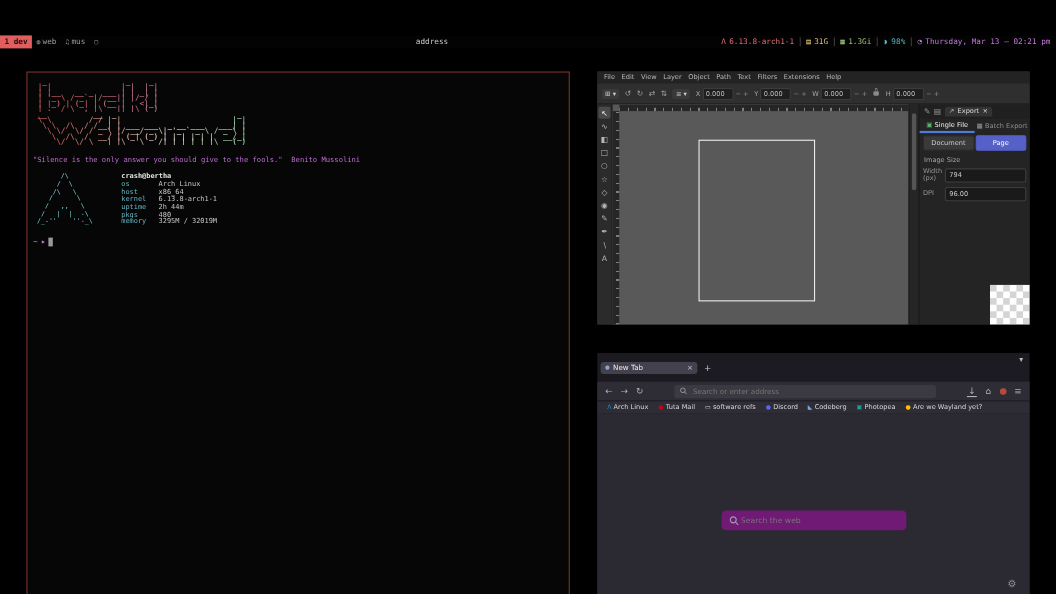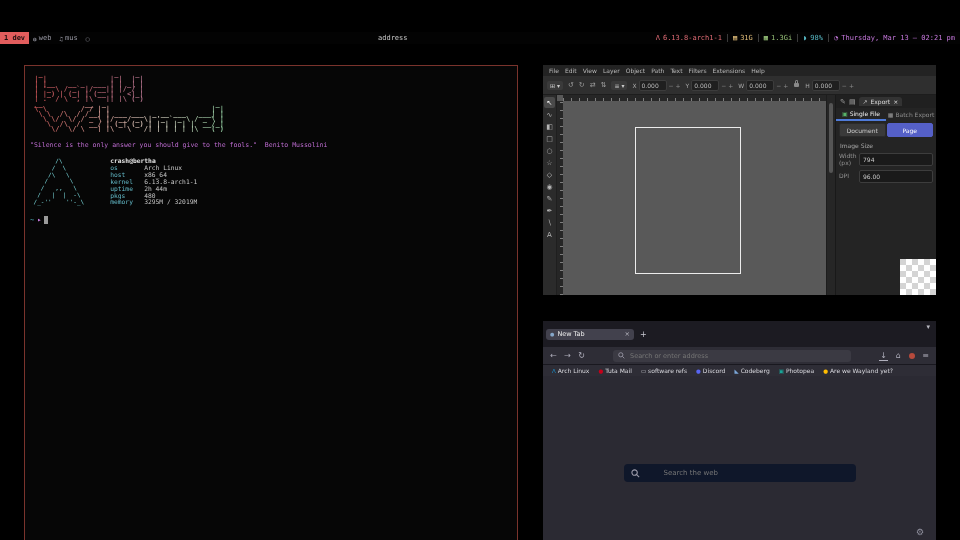--- a/index.html
+++ b/index.html
@@ -125,22 +125,22 @@
   .nav-right{margin-left:auto;display:flex;align-items:center;gap:6px;}
   .dl-ic{border-bottom:1px solid #b0afbc;}
   .ext-dot{width:6px;height:6px;border-radius:50%;background:#b64a3c;}
   .fox-bm{height:11px;background:#2e2d36;display:flex;align-items:center;gap:9px;
           padding-left:9px;font-size:6px;color:#d8d8de;}
   .bm{display:flex;align-items:center;gap:2px;}
   .bm .fi{font-size:5.5px;}
   .fi-arch{color:#1793d1}.fi-tuta{color:#c5001a}.fi-folder{color:#cfcfd6}
   .fi-discord{color:#5865f2}.fi-codeberg{color:#7aa6d8}.fi-photopea{color:#18a497}.fi-wayland{color:#ffbc00}
   .fox-content{flex:1;position:relative;background:#2b2a33;display:flex;justify-content:center;}
-  .websearch{margin-top:88px;width:232px;height:18px;background:#0f172a;border-radius:4px;
-             display:flex;align-items:center;gap:22px;padding:0 7px;box-sizing:border-box;align-self:flex-start;}
+  .websearch{margin-top:88px;width:168px;height:18px;background:#701a75;border-radius:4px;
+             display:flex;align-items:center;gap:0;padding:0 7px;box-sizing:border-box;align-self:flex-start;}
   .websearch input{flex:1;background:transparent;border:none;outline:none;color:#9d9caa;
                    font-size:7px;font-family:"DejaVu Sans","Liberation Sans",sans-serif;min-width:0;}
   .gear{position:absolute;right:12px;bottom:8px;color:#8f8f9d;font-size:9px;}
   .lens{flex:none;}
 </style>
 </head>
 <body>
 
 <div class="screen">
 

